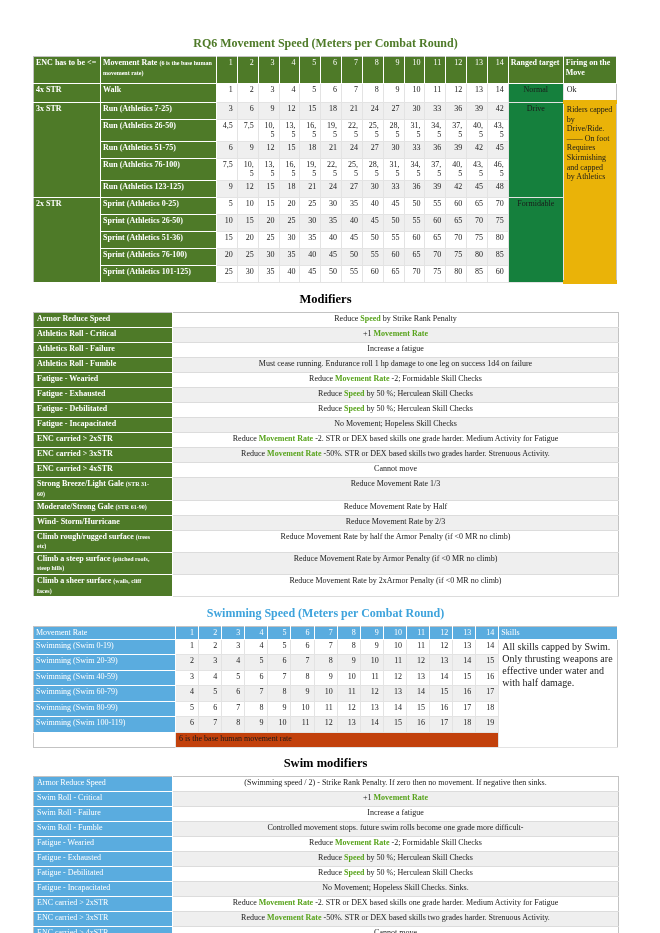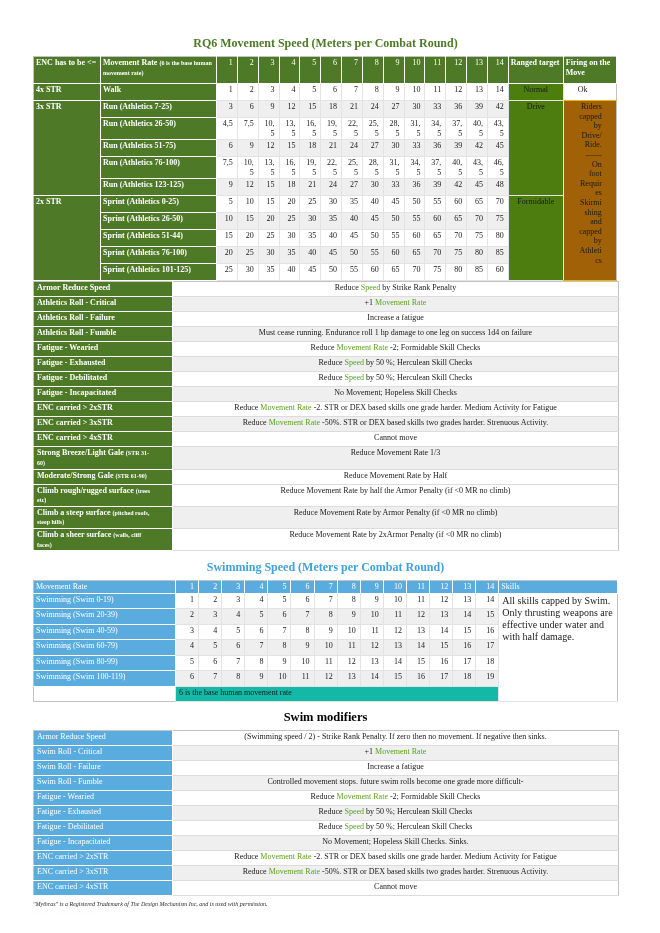--- a/index.html
+++ b/index.html
@@ -18,30 +18,30 @@
   
   .g{background:#4e7a28;color:#fff;font-weight:bold;border-right:1px solid #fff;border-bottom:1px solid #fff;}
   .b{background:#5aacdf;color:#fff;font-weight:normal;border-right:1px solid #fff;border-bottom:1px solid #fff;}
   .plain{font-weight:normal;}
   .note{font-size:6px;font-weight:bold;}
   .hdrnote{font-size:6px;}
   th.num,td.num{text-align:right;padding-right:4px;border-right:1px solid #e3e3e3;border-bottom:1px solid #e3e3e3;background:#fff;}
   th.num{background:#4e7a28;color:#fff;border-right:1px solid #fff;border-bottom:1px solid #fff;}
   th.bnum{background:#5aacdf;color:#fff;border-right:1px solid #fff;border-bottom:1px solid #fff;text-align:right;padding-right:4px;}
   tr.odd td.num{background:#efefef;}
-  td.ranged{text-align:center;background:#4d7c0f;border-right:1px solid #e3e3e3;border-bottom:1px solid #e3e3e3;}
-  td.firing{background:#fff;padding:1px 14px;border-bottom:1px solid #eab308;}
-  td.firing.gray{background:#a16207;text-align:right;}
+  td.ranged{text-align:center;background:#15803d;border-right:1px solid #e3e3e3;border-bottom:1px solid #e3e3e3;}
+  td.firing{background:#fff;padding:1px 3px;border-bottom:4px solid #eab308;}
+  td.firing.gray{background:#eab308;}
   td.skills{background:#fff;font-size:10px;padding:1px 3px;border-bottom:1px solid #e3e3e3;}
-  td.swimfoot{background:#14b8a6;text-align:left;padding-left:3px;border-bottom:1px solid #e3e3e3;border-right:1px solid #e3e3e3;}
+  td.swimfoot{background:#c2410c;text-align:left;padding-left:3px;border-bottom:1px solid #e3e3e3;border-right:1px solid #e3e3e3;}
   td.emptycell{background:#fff;border-right:1px solid #e3e3e3;}
   td.mlabel{padding-left:3px;padding-right:16px;}
   td.mvalue{text-align:center;background:#fff;border-bottom:1px solid #dcdcdc;}
   tr.odd td.mvalue{background:#efefef;margin-left:35px;}
-  .kw{color:#58a31c;font-weight:normal;}
+  .kw{color:#58a31c;font-weight:bold;}
   .mt td{height:14px;}
   .mt tr.hrow th{height:24px;vertical-align:top;}
   .modt td{height:12px;}
   .st td{height:12.5px;}
   .footer-trademark{margin:5px 0 0 33px;font-size:6px;font-style:italic;color:#2b2b2b;}
   .footer-faint{margin:4px 0 0 33px;font-size:5px;color:#dcdcdc;letter-spacing:1px;}
 </style>
 </head>
 <body>
 
@@ -215,21 +215,21 @@
           <td class="num">40</td>
           <td class="num">45</td>
           <td class="num">50</td>
           <td class="num">55</td>
           <td class="num">60</td>
           <td class="num">65</td>
           <td class="num">70</td>
           <td class="num">75</td>
         </tr>
         <tr class="">
-          <td class="g">Sprint (Athletics 51-44)</td>
+          <td class="g">Sprint (Athletics 51-36)</td>
           <td class="num">15</td>
           <td class="num">20</td>
           <td class="num">25</td>
           <td class="num">30</td>
           <td class="num">35</td>
           <td class="num">40</td>
           <td class="num">45</td>
           <td class="num">50</td>
           <td class="num">55</td>
           <td class="num">60</td>
@@ -268,20 +268,21 @@
           <td class="num">65</td>
           <td class="num">70</td>
           <td class="num">75</td>
           <td class="num">80</td>
           <td class="num">85</td>
           <td class="num">60</td>
         </tr>
       </tbody>
   </table>
 
+  <div class="title black">Modifiers</div>
 
   <table class="modt">
     <colgroup>
         <col style="width:139px">
         <col style="width:446px">
       </colgroup>
     <tbody>
         <tr class="">
           <td class="g mlabel">Armor Reduce Speed</td>
           <td class="mvalue">Reduce <b class="kw">Speed</b> by Strike Rank Penalty</td>
@@ -326,20 +327,24 @@
           <td class="g mlabel">ENC carried &gt; 4xSTR</td>
           <td class="mvalue">Cannot move</td>
         </tr>
         <tr class="odd">
           <td class="g mlabel">Strong Breeze/Light Gale <span class="note">(STR 31-60)</span></td>
           <td class="mvalue">Reduce Movement Rate 1/3</td>
         </tr>
         <tr class="">
           <td class="g mlabel">Moderate/Strong Gale <span class="note">(STR 61-90)</span></td>
           <td class="mvalue">Reduce Movement Rate by Half</td>
+        </tr>
+        <tr class="odd">
+          <td class="g mlabel">Wind- Storm/Hurricane</td>
+          <td class="mvalue">Reduce Movement Rate by 2/3</td>
         </tr>
         <tr class="">
           <td class="g mlabel">Climb rough/rugged surface <span class="note">(trees etc)</span></td>
           <td class="mvalue">Reduce Movement Rate by half the Armor Penalty (if &lt;0 MR no climb)</td>
         </tr>
         <tr class="odd">
           <td class="g mlabel">Climb a steep surface <span class="note">(pitched roofs, steep hills)</span></td>
           <td class="mvalue">Reduce Movement Rate by Armor Penalty (if &lt;0 MR no climb)</td>
         </tr>
         <tr class="">

